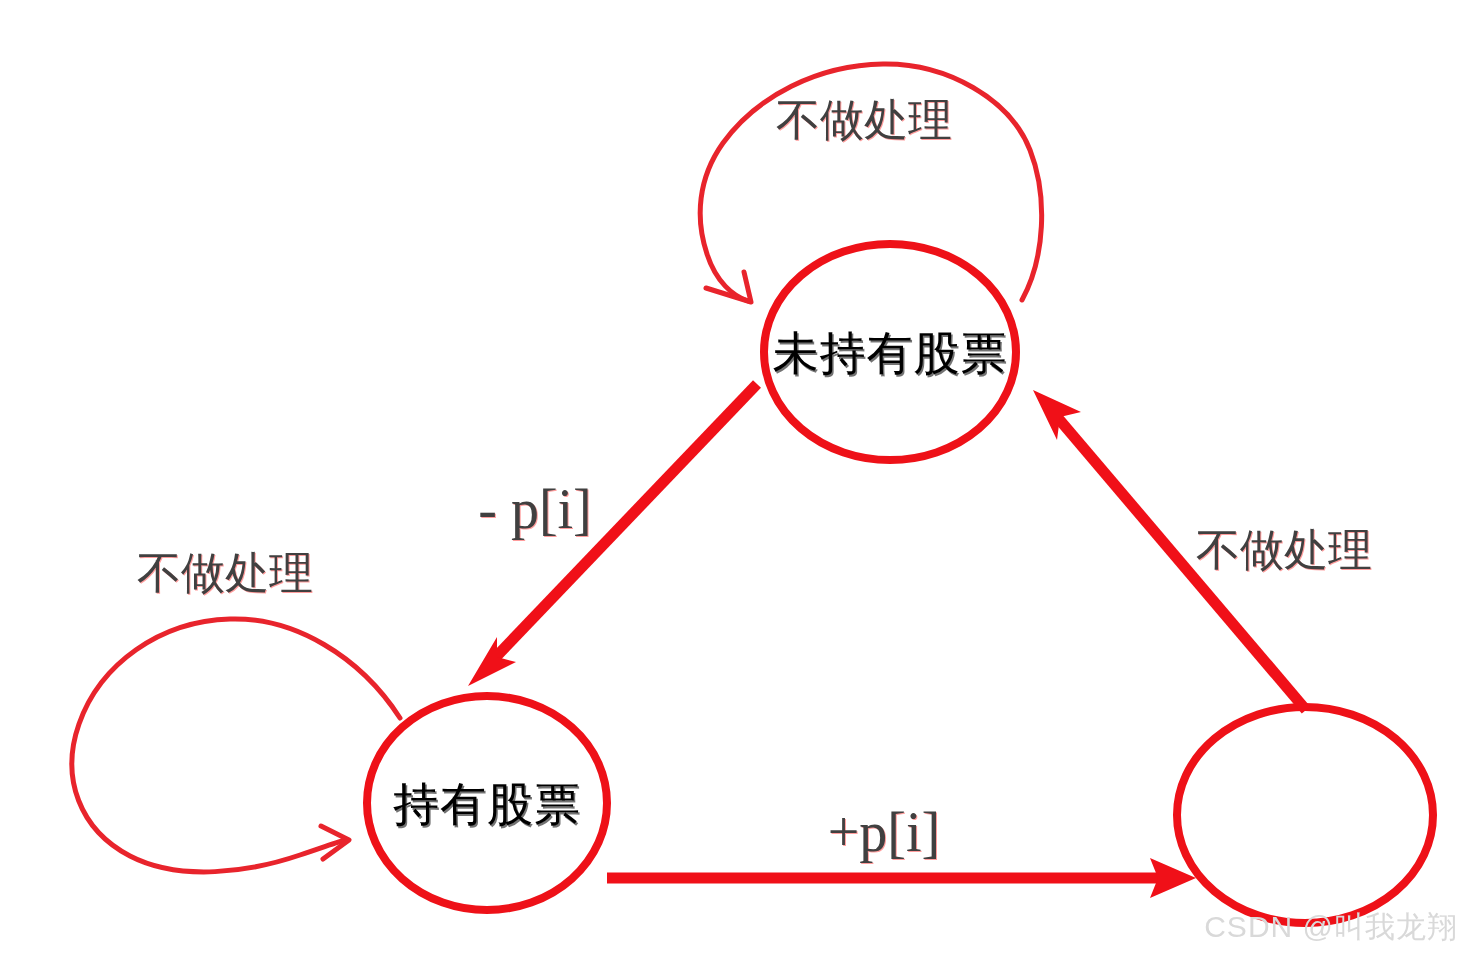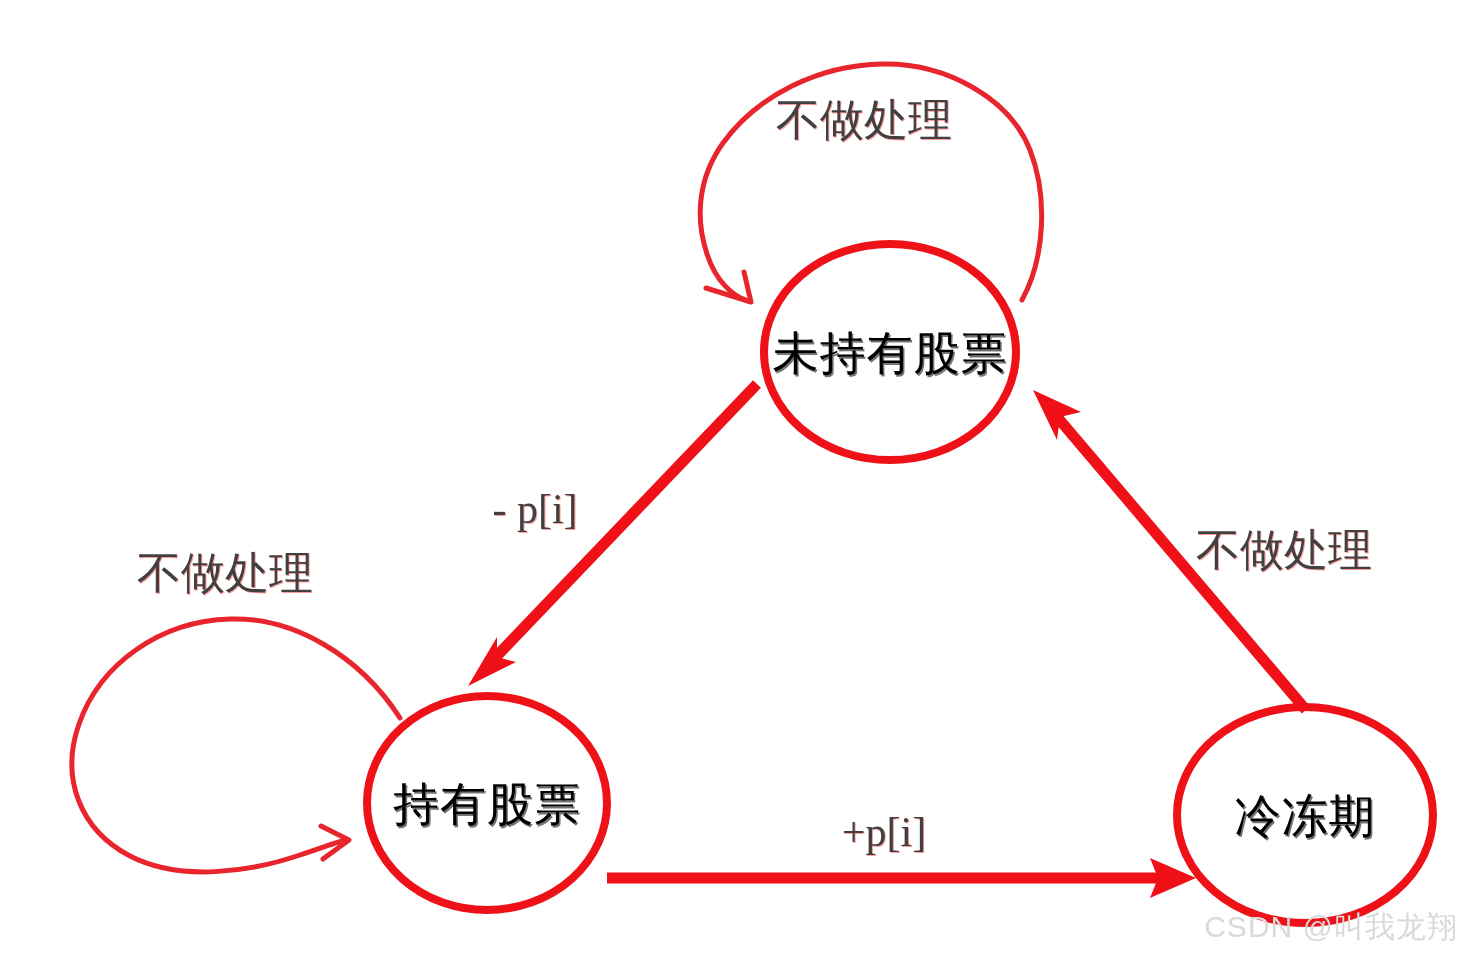--- a/index.html
+++ b/index.html
@@ -44,21 +44,21 @@
     color: #404040;
     font-family: "Liberation Serif", "DejaVu Serif", serif;
     font-size: 44px;
     line-height: 1;
     white-space: nowrap;
     transform: translate(-50%, -50%);
     text-shadow: 1px 1px 0 rgba(255,60,60,0.5);
     pointer-events: none;
   }
   .edge-label.latin {
-    font-size: 42px;
+    font-size: 56px;
     letter-spacing: 0px;
   }
   #watermark {
     position: absolute;
     right: 14px;
     bottom: 8px;
     color: #d9d9d9;
     font-family: "Liberation Sans", "DejaVu Sans", sans-serif;
     font-size: 30px;
     letter-spacing: 1px;
@@ -121,21 +121,20 @@
 
       <path d="M 321 826 L 349 840 L 323 859" fill="none" stroke="#e8242c" stroke-width="5" stroke-linecap="round" stroke-linejoin="round"></path>
     </g>
 
   </svg>
 
   <div class="node-label" style="left:890px; top:354px;">未持有股票</div>
 
   <div class="node-label" style="left:487px; top:805px;">持有股票</div>
 
-  <div class="node-label" style="left:1305px; top:817px;">冷冻期</div>
 
   <div class="edge-label" style="left:864px; top:121px;">不做处理</div>
 
   <div class="edge-label latin" style="left:535px; top:509px;">- p[i]</div>
 
   <div class="edge-label latin" style="left:884px; top:832px;">+p[i]</div>
 
   <div class="edge-label" style="left:1284px; top:551px;">不做处理</div>
 
   <div class="edge-label" style="left:225px; top:574px;">不做处理</div>

